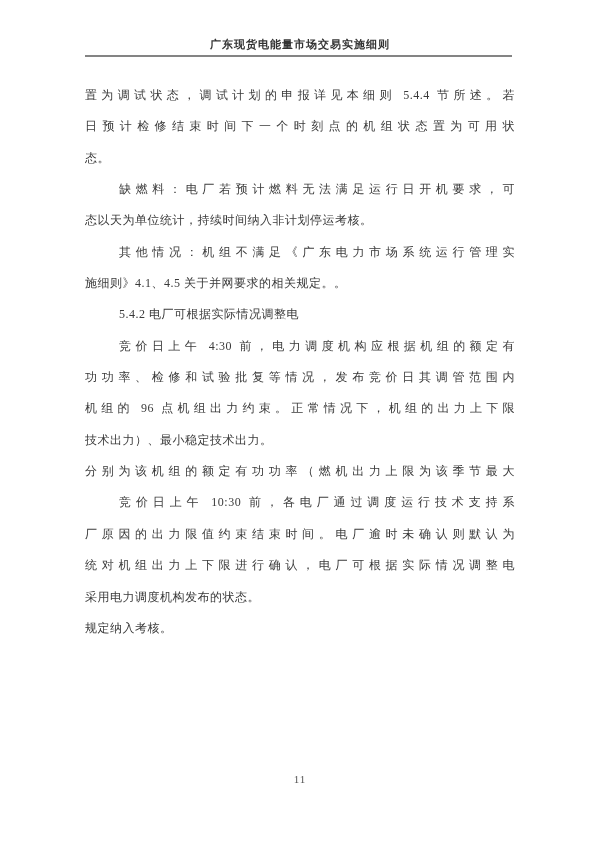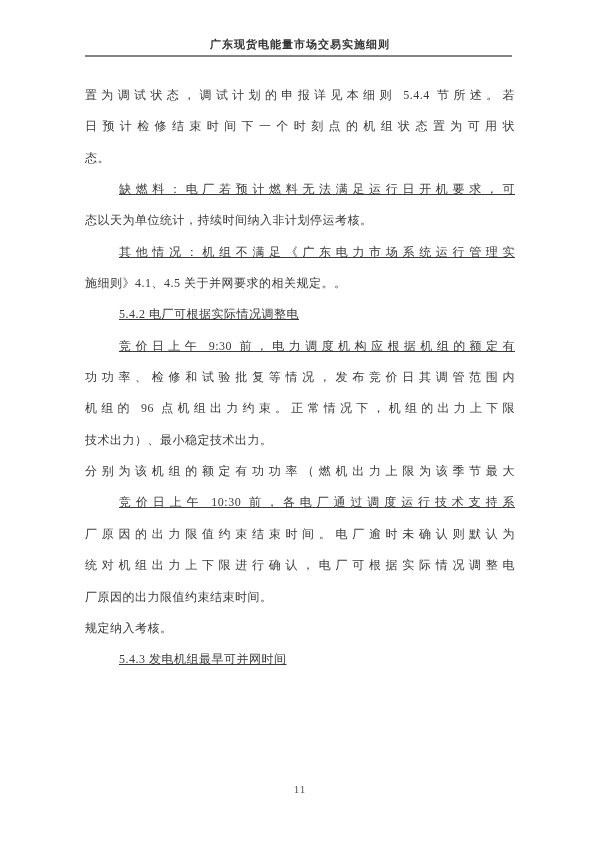--- a/index.html
+++ b/index.html
@@ -52,29 +52,27 @@
     text-align: left;
     letter-spacing: 0.5px;
   }
   .line.fill {
     white-space: normal;
     text-align: justify;
     text-align-last: justify;
   }
   .line.indent {
     padding-left: 34px;
-    text-decoration: underline;
   }
   .footer {
     position: absolute;
     left: 0;
     top: 769px;
     width: 600px;
     text-align: center;
-    margin-top: 10px;
   }
   .page-number {
     font-size: 11px;
     color: #555555;
     letter-spacing: 1px;
   }
 </style>
 </head>
 <body>
 
@@ -98,41 +96,40 @@
 
 
       <div class="line">态以天为单位统计，持续时间纳入非计划停运考核。</div>
 
       <div class="line indent fill">其他情况：机组不满足《广东电力市场系统运行管理实</div>
 
       <div class="line">施细则》4.1、4.5 关于并网要求的相关规定。。</div>
 
       <div class="line indent">5.4.2 电厂可根据实际情况调整电</div>
 
-      <div class="line indent fill">竞价日上午 9:30 前，电力调度机构应根据机组的额定有</div>
+      <div class="line indent fill">竞价日上午 4:30 前，电力调度机构应根据机组的额定有</div>
 
       <div class="line fill">功功率、检修和试验批复等情况，发布竞价日其调管范围内</div>
 
       <div class="line fill">机组的 96 点机组出力约束。正常情况下，机组的出力上下限</div>
 
       <div class="line">技术出力）、最小稳定技术出力。</div>
 
       <div class="line fill">分别为该机组的额定有功功率（燃机出力上限为该季节最大</div>
 
       <div class="line indent fill">竞价日上午 10:30 前，各电厂通过调度运行技术支持系</div>
 
       <div class="line fill">厂原因的出力限值约束结束时间。电厂逾时未确认则默认为</div>
 
       <div class="line fill">统对机组出力上下限进行确认，电厂可根据实际情况调整电</div>
 
-      <div class="line">厂原因的出力限值约束结束时间。</div>
+      <div class="line">采用电力调度机构发布的状态。</div>
 
 
       <div class="line">规定纳入考核。</div>
 
-      <div class="line indent">5.4.3 发电机组最早可并网时间</div>
     </div>
 
   <div class="footer">
     <span class="page-number">11</span>
   </div>
 
 </div>
 
 </body></html>

